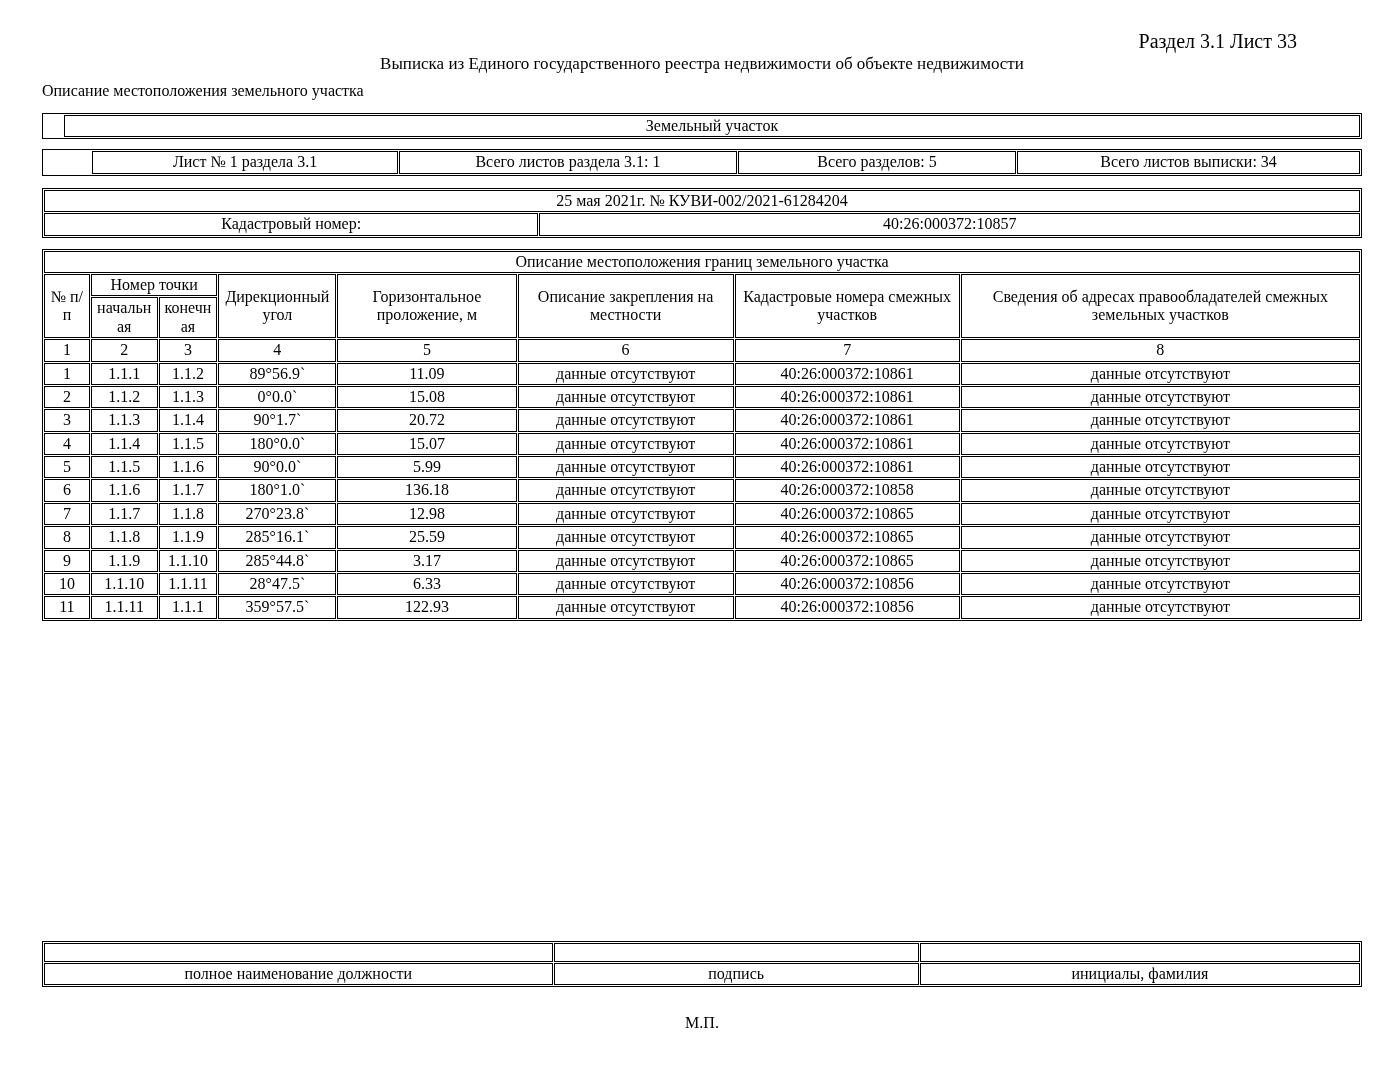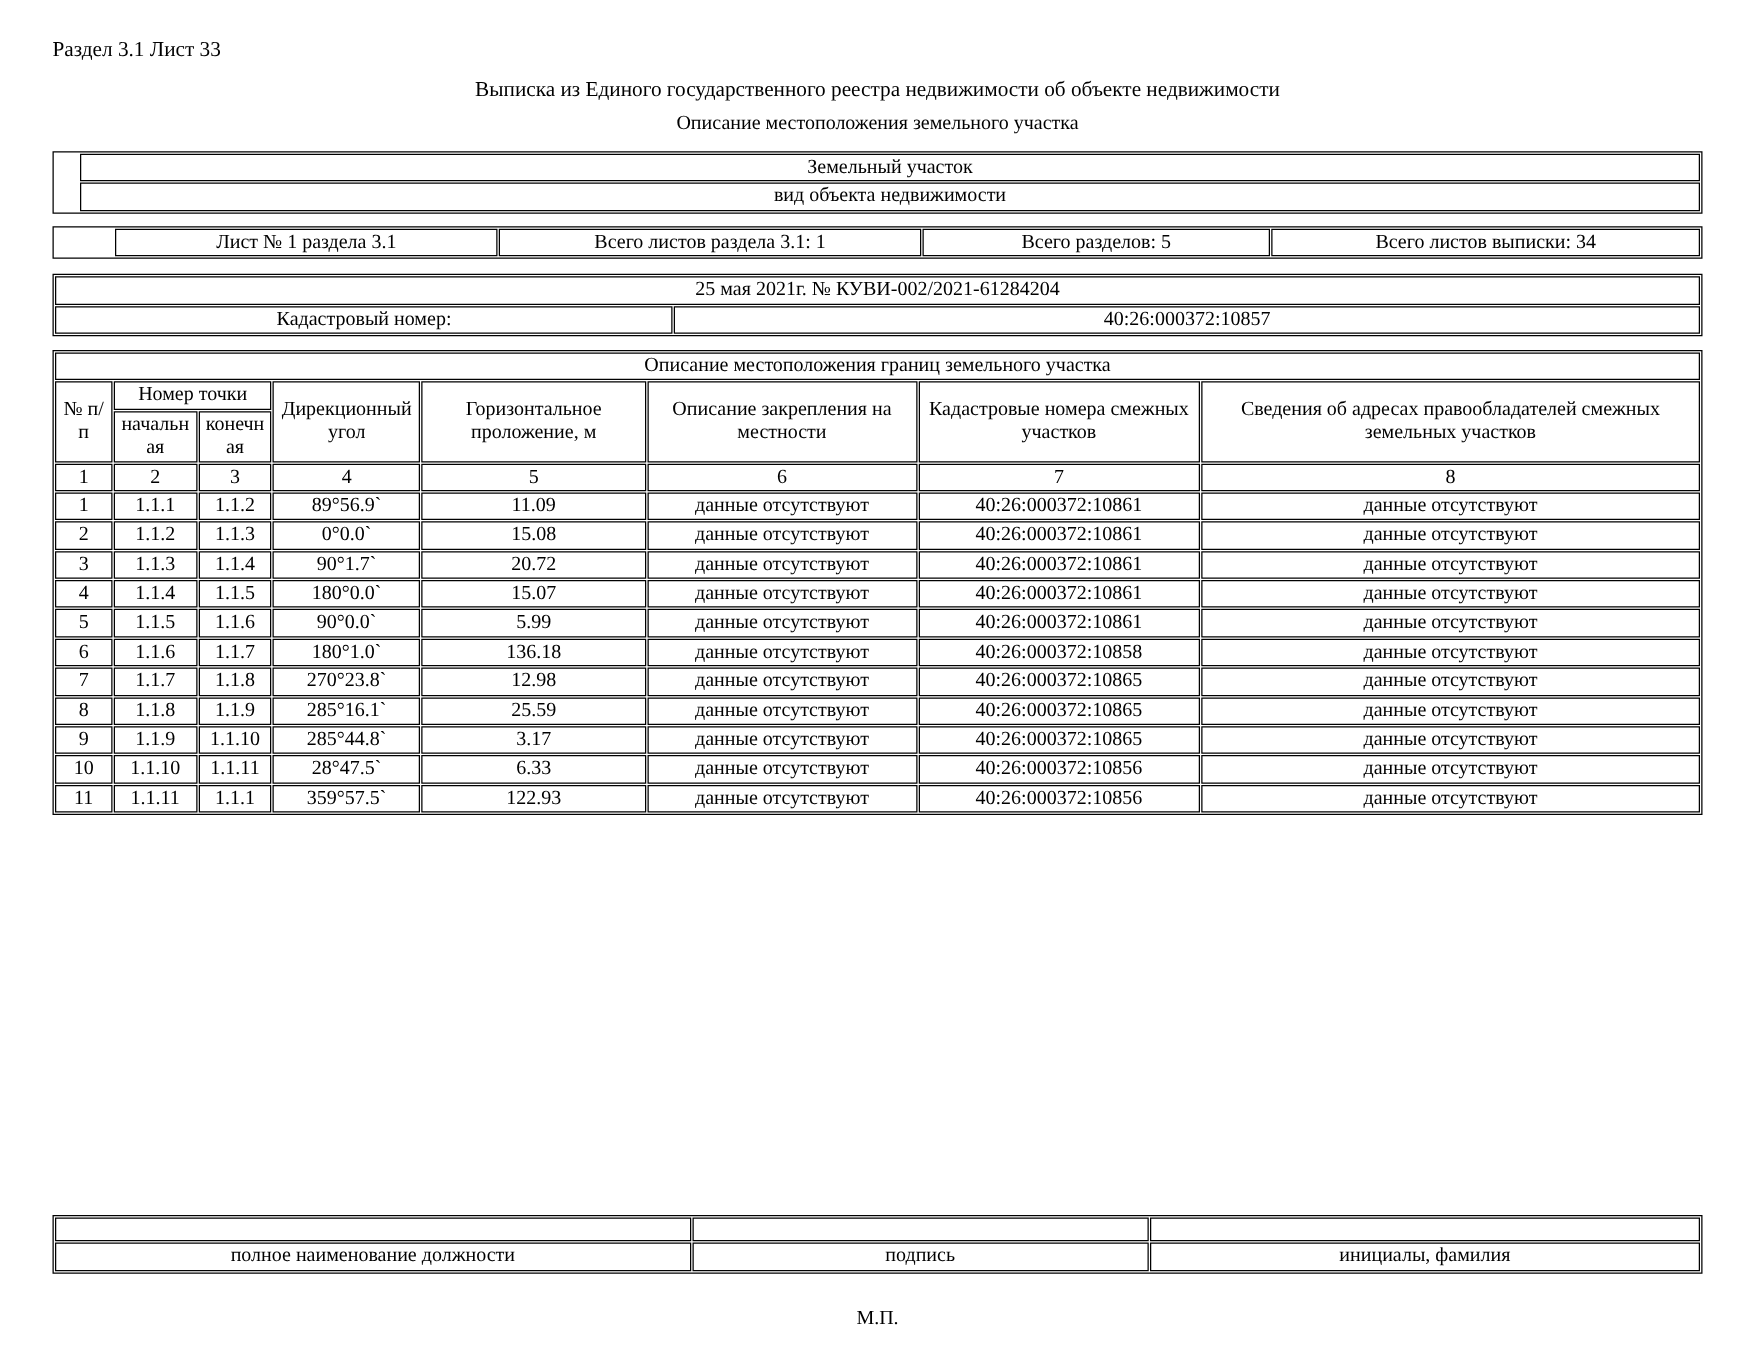--- a/index.html
+++ b/index.html
@@ -7,33 +7,33 @@
   body {
     width: 1398px; height: 1080px;
     color: #000;
     font-family: "Liberation Serif", "DejaVu Serif", serif;
     font-size: 16px;
     overflow: hidden;
   }
   .doc { padding: 30px 36px 0 42px; }
 
   .section-header {
-    text-align: left;
+    text-align: right;
     padding-right: 65px;
-    font-size: 17px;
-    margin-bottom: 12px;
+    font-size: 20px;
+    margin-bottom: 1px;
     white-space: nowrap;
   }
   .title {
     text-align: center;
     font-size: 17px;
     margin-bottom: 8px;
   }
   .subtitle {
-    text-align: center;
+    text-align: left;
     font-size: 16px;
     margin-bottom: 13px;
   }
 
   
   table.grid {
     width: 100%;
     table-layout: fixed;
     border-collapse: separate;
     border-spacing: 1px;
@@ -76,23 +76,20 @@
 <div class="doc">
 
   <div class="section-header">Раздел 3.1 Лист 33</div>
   <div class="title">Выписка из Единого государственного реестра недвижимости об объекте недвижимости</div>
   <div class="subtitle">Описание местоположения земельного участка</div>
 
   <table class="grid object-box">
     <tbody>
       <tr>
         <td>Земельный участок</td>
-      </tr>
-      <tr>
-        <td>вид объекта недвижимости</td>
       </tr>
     </tbody>
   </table>
 
   <table class="grid sheet-info">
     <colgroup>
       <col style="width:24.2%">
         <col style="width:26.7%">
         <col style="width:22.0%">
         <col style="width:27.1%">

